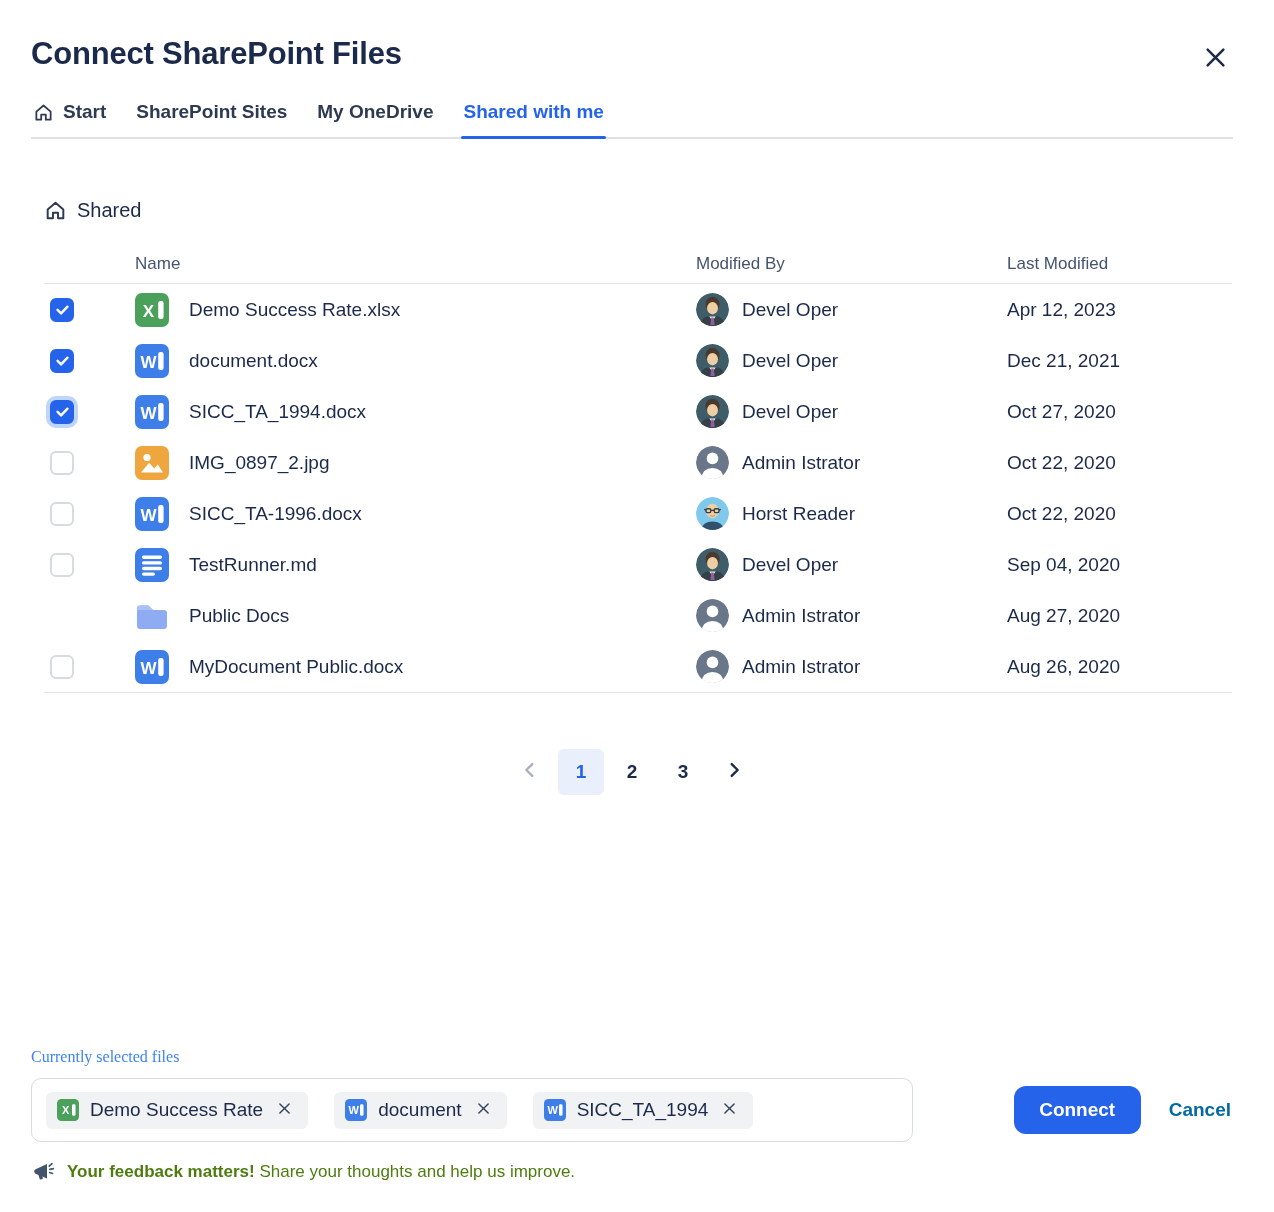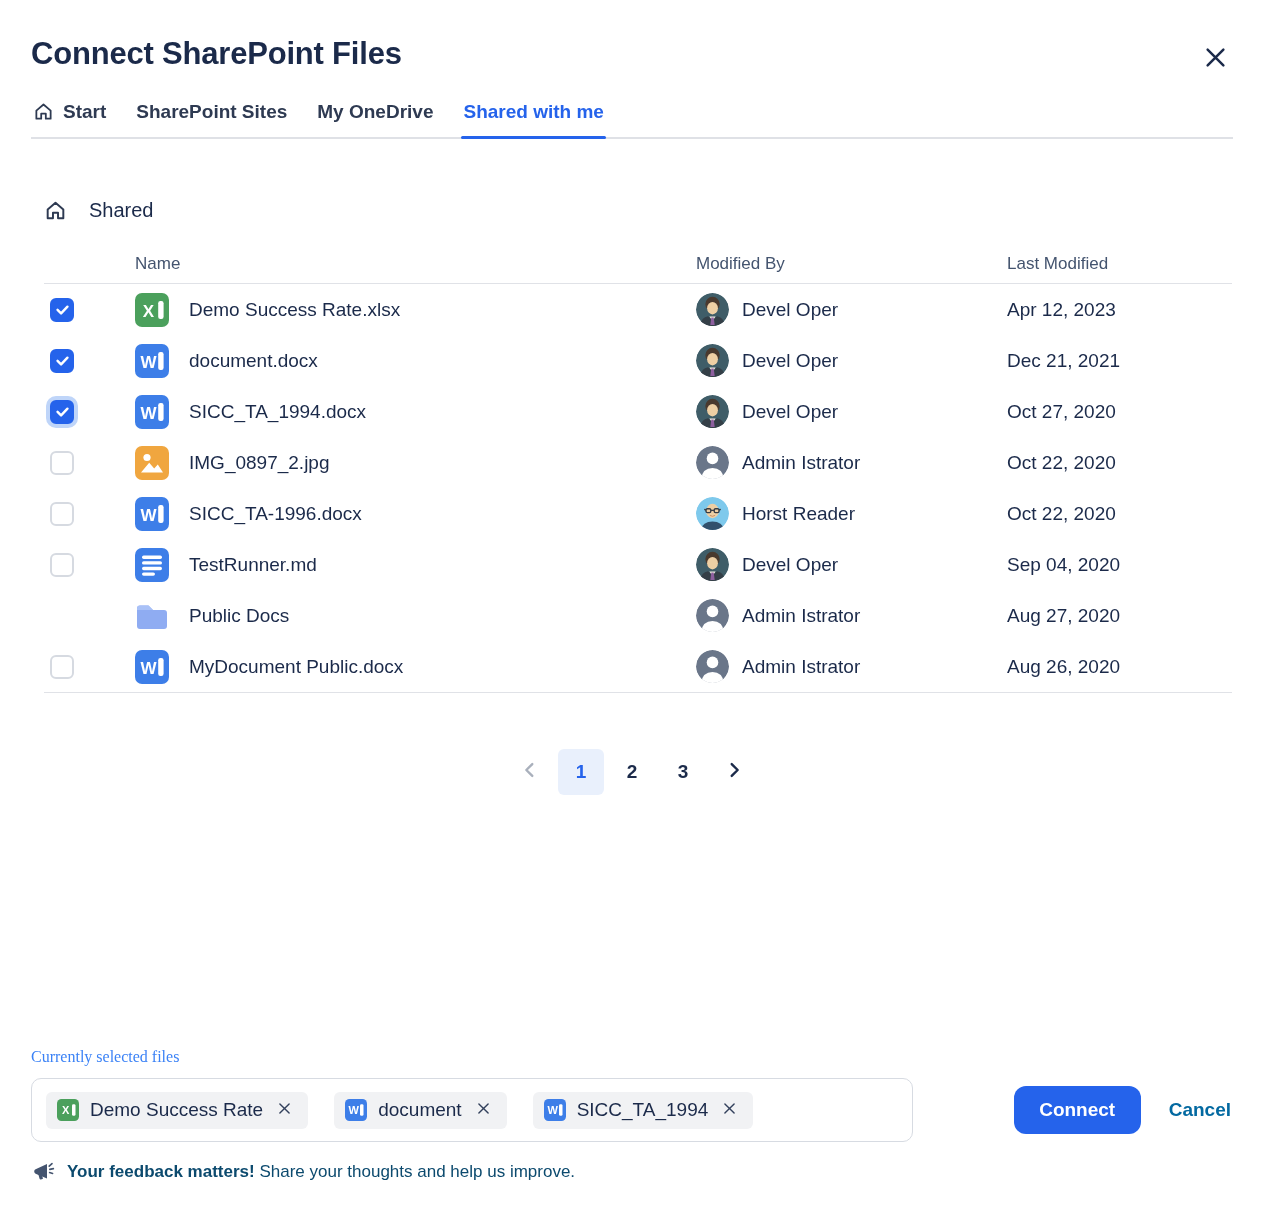--- a/index.html
+++ b/index.html
@@ -8,29 +8,29 @@
   .dialog { position:relative; width:1274px; height:1212px; padding:0 41px 0 31px; }
 
   
   .hdr { display:flex; align-items:flex-start; justify-content:space-between; padding-top:36px; }
   .title { font-size:31px; font-weight:700; letter-spacing:-0.2px; color:#1b2a4a; }
   .closebtn { background:none; border:none; cursor:pointer; padding:4px; margin-top:4px; }
   .closebtn svg { display:block; }
 
   
   .tabs { display:flex; gap:26px; margin-top:22px; border-bottom:2px solid #dfe1e6; }
-  .tab { display:flex; gap:9px; font-size:19px; font-weight:600;
+  .tab { display:flex; align-items:center; gap:9px; font-size:19px; font-weight:600;
     color:#2e3a52; padding:4px 2px 14px 2px; position:relative; cursor:pointer; }
   .tab .tabicon { display:flex; color:#2e3a52; }
   .tab.active { color:#2563eb; }
   .tab.active::after { content:""; position:absolute; left:0; right:0; bottom:-2px;
     height:3px; background:#2563eb; border-radius:2px; }
 
   
-  .crumb { display:flex; align-items:center; gap:22px; margin-top:60px; margin-left:13px;
+  .crumb { display:flex; align-items:center; gap:10px; margin-top:60px; margin-left:13px;
     font-size:20px; font-weight:500; color:#1b2a4a; cursor:pointer; width:max-content; }
   .crumb .cicon { display:flex; color:#2e3a52; }
 
   
   .table { margin-left:13px; margin-top:26px; width:1188px; }
   .thead { display:grid; grid-template-columns:91px 561px 311px 1fr; align-items:end;
     height:36px; padding-bottom:9px; border-bottom:1px solid #e0e2e7;
     font-size:17px; font-weight:400; color:#44546f; }
   .trow { display:grid; grid-template-columns:91px 561px 311px 1fr; align-items:center; height:51px; }
   .tbody { border-bottom:1px solid #e0e2e7; }
@@ -70,21 +70,21 @@
   .chip .clabel { font-size:19px; color:#1b2a4a; white-space:nowrap; }
   .chip .cx { background:none; border:none; padding:2px; display:flex; cursor:pointer; }
   .actions { margin-left:auto; display:flex; align-items:center; gap:26px; }
   .btn-connect { background:#2563eb; color:#fff; font-family:inherit; font-size:19px;
     font-weight:700; border:none; border-radius:12px; width:127px; height:48px; cursor:pointer; }
   .btn-cancel { background:none; border:none; font-family:inherit; font-size:19px;
     font-weight:700; color:#0369a1; cursor:pointer; padding:6px 2px; }
 
   
   .feedback { display:flex; align-items:center; gap:12px; margin-top:18px;
-    font-size:17px; color:#0c4a6e; }
+    font-size:17px; color:#4d7c0f; }
   .feedback .fico { display:flex; color:#44546f; }
   .fb-bold { font-weight:700; }
 </style>
 </head>
 <body>
 
 <div class="dialog">
 
   <div class="hdr">
     <div class="title">Connect SharePoint Files</div>

